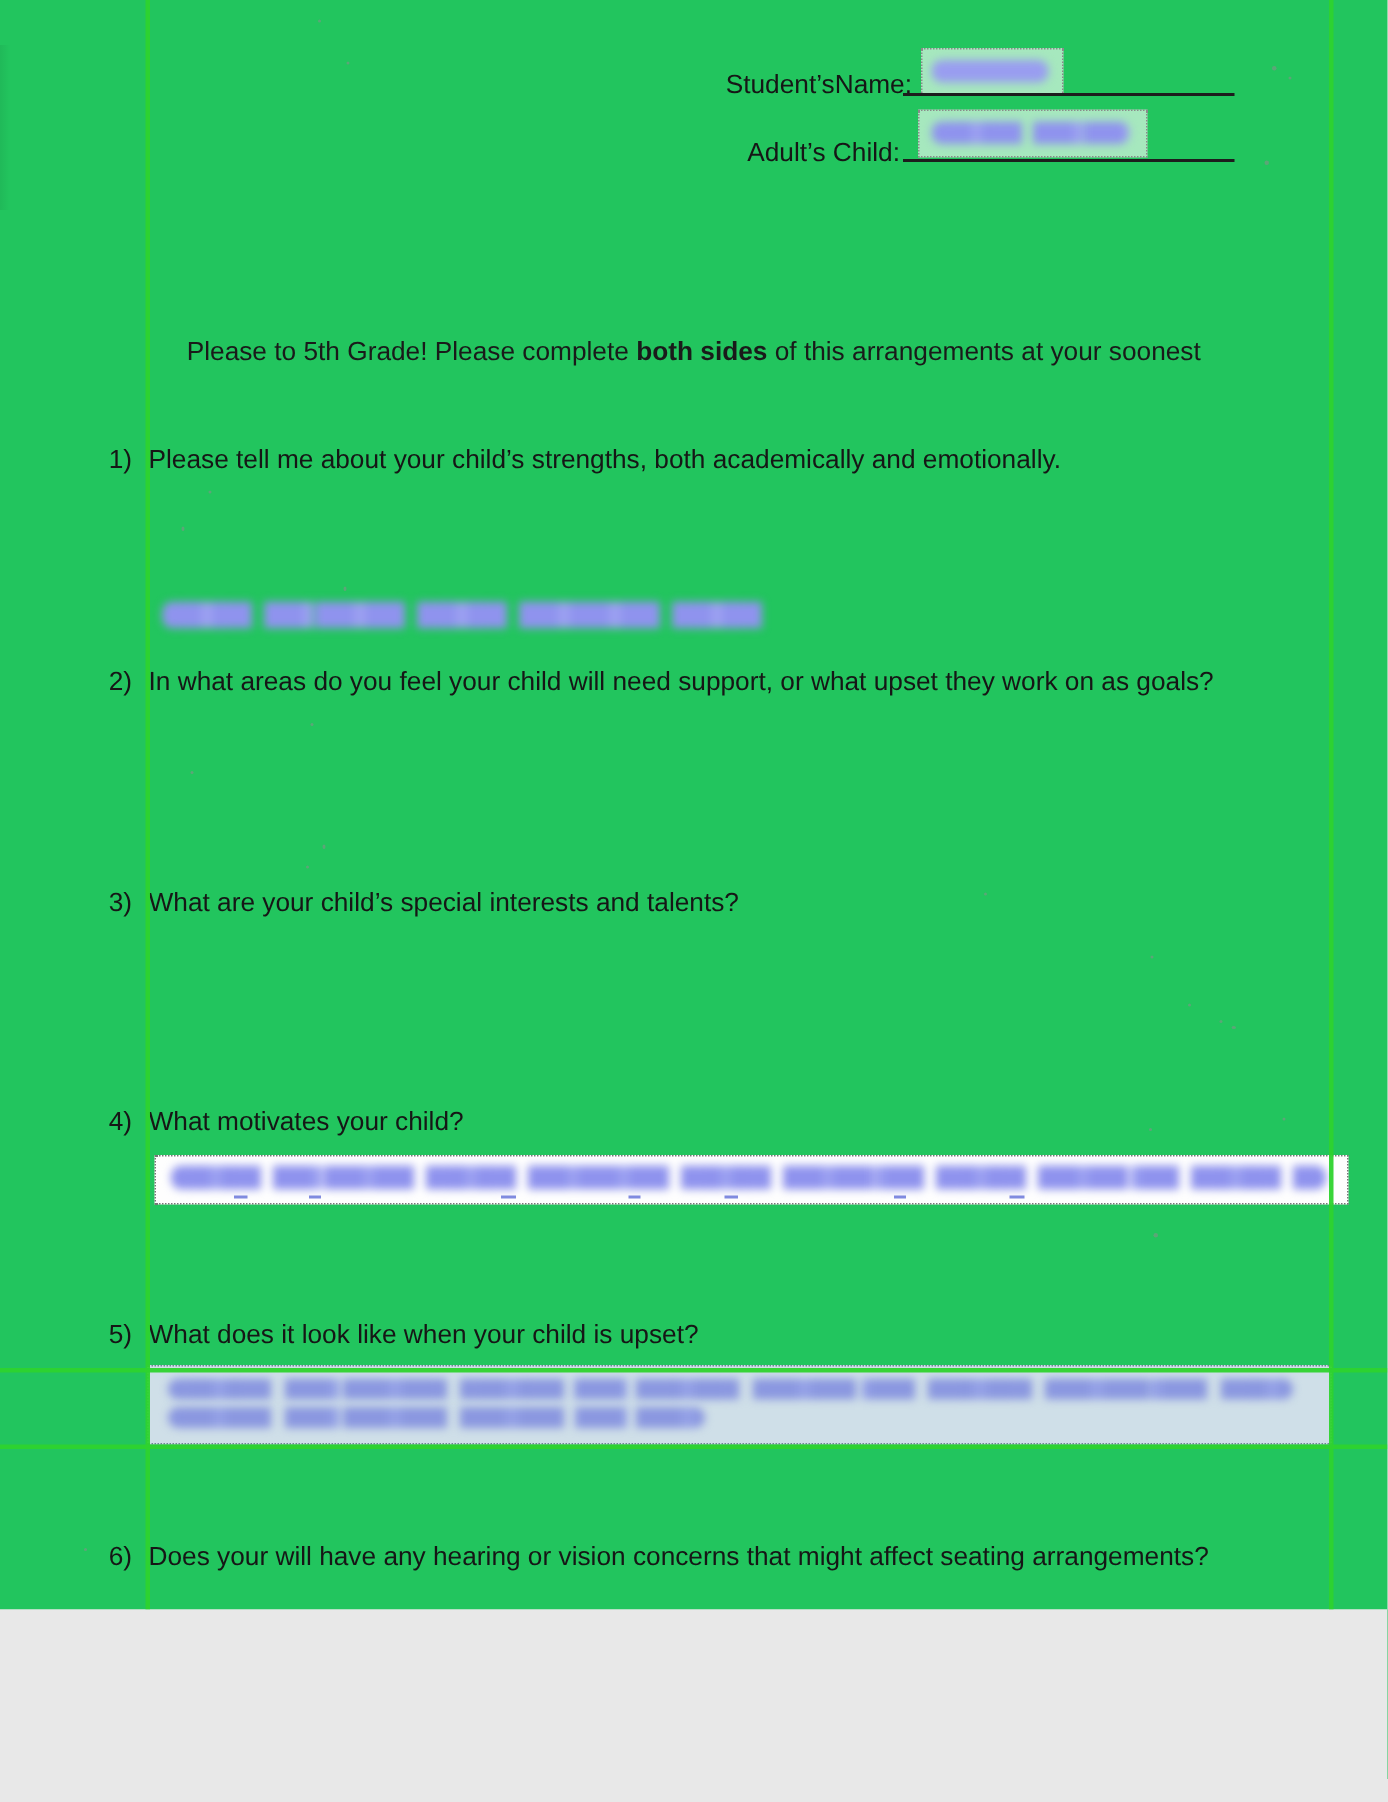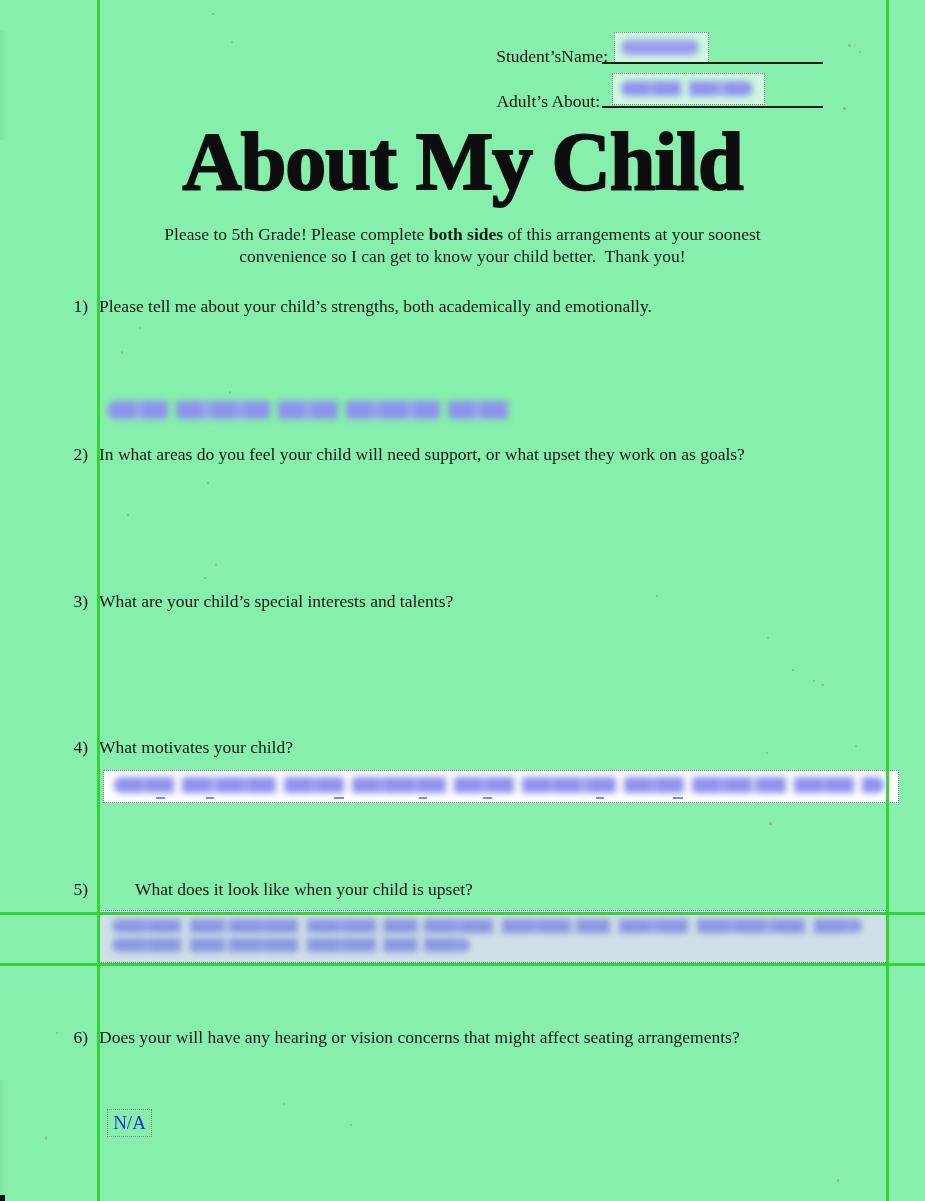--- a/index.html
+++ b/index.html
@@ -1,18 +1,18 @@
 <!DOCTYPE html>
 <html><head>
 <meta charset="utf-8">
 <style>
   html,body{margin:0;padding:0;background:#e8e8e8;}
   .page{
-    position:relative;width:925px;height:1201px;background:#86efac;
-    font-family:Liberation Serif, serif;color:#161616;overflow:hidden;
+    position:relative;width:925px;height:1073px;background:#22c55e;
+    font-family:Liberation Sans, sans-serif;color:#161616;overflow:hidden;
     margin:0 auto;
   }
   .abs{position:absolute;}
 
   
   .field-label{font-size:17.5px;white-space:nowrap;}
   .write-line{background:#1d1d1d;height:2px;}
   .fill-box{border:1.5px dotted #8a8a8a;background:rgba(255,255,255,.6);}
   .redact{
     border-radius:7px;filter:blur(3px);
@@ -92,30 +92,28 @@
     <i class="speck" style="left:45px;top:1136px;width:2px;height:4px;"></i>
     <i class="speck" style="left:837px;top:1179px;width:2px;height:3px;"></i>
   </div>
 
   <div class="abs field-label" style="right:317px;top:46px;">Student’sName:</div>
   <div class="abs fill-box" style="left:614px;top:32px;width:93px;height:30px;">
     <div class="abs redact solid" style="left:6px;top:7px;width:78px;height:15px;"></div>
   </div>
   <div class="abs write-line" style="left:602px;top:62px;width:221px;"></div>
 
-  <div class="abs field-label" style="right:325px;top:91px;">Adult’s About:</div>
+  <div class="abs field-label" style="right:325px;top:91px;">Adult’s Child:</div>
   <div class="abs fill-box" style="left:612px;top:73px;width:151px;height:30px;">
     <div class="abs redact" style="left:8px;top:7px;width:132px;height:15px;"></div>
   </div>
   <div class="abs write-line" style="left:602px;top:106px;width:221px;"></div>
 
-  <div class="abs doc-title">About My Child</div>
 
   <div class="abs intro-line" style="top:224px;"><span>Please to 5th Grade! Please complete </span><b>both sides</b><span> of this arrangements at your soonest</span></div>
-  <div class="abs intro-line" style="top:246px;">convenience so I can get to know your child better.  Thank you!</div>
 
   <div>
     <span class="abs q-num" style="top:296px;">1)</span>
     <span class="abs q-text" style="top:296px;">Please tell me about your child’s strengths, both academically and emotionally.</span>
     <div class="abs redact" style="left:108px;top:401px;width:408px;height:18px;"></div>
   </div>
 
   <div>
     <span class="abs q-num" style="top:444px;">2)</span>
     <span class="abs q-text" style="top:444px;">In what areas do you feel your child will need support, or what upset they work on as goals?</span>
@@ -136,21 +134,21 @@
       <i class="abs spell-dash" style="left:230px;top:26px;width:10px;"></i>
       <i class="abs spell-dash" style="left:315px;top:26px;width:8px;"></i>
       <i class="abs spell-dash" style="left:379px;top:26px;width:9px;"></i>
       <i class="abs spell-dash" style="left:492px;top:26px;width:8px;"></i>
       <i class="abs spell-dash" style="left:569px;top:26px;width:10px;"></i>
     </div>
   </div>
 
   <div>
     <span class="abs q-num" style="top:879px;">5)</span>
-    <span class="abs q-text" style="top:879px;margin-left:36px;">What does it look like when your child is upset?</span>
+    <span class="abs q-text" style="top:879px;">What does it look like when your child is upset?</span>
     <div class="abs ans-box-q5">
       <div class="abs redact q5-blob" style="left:13px;top:8px;width:750px;height:14px;"></div>
       <div class="abs redact q5-blob" style="left:13px;top:27px;width:358px;height:14px;"></div>
     </div>
   </div>
 
   <div>
     <span class="abs q-num" style="top:1027px;">6)</span>
     <span class="abs q-text" style="top:1027px;">Does your will have any hearing or vision concerns that might affect seating arrangements?</span>
     <div class="abs na-box">

